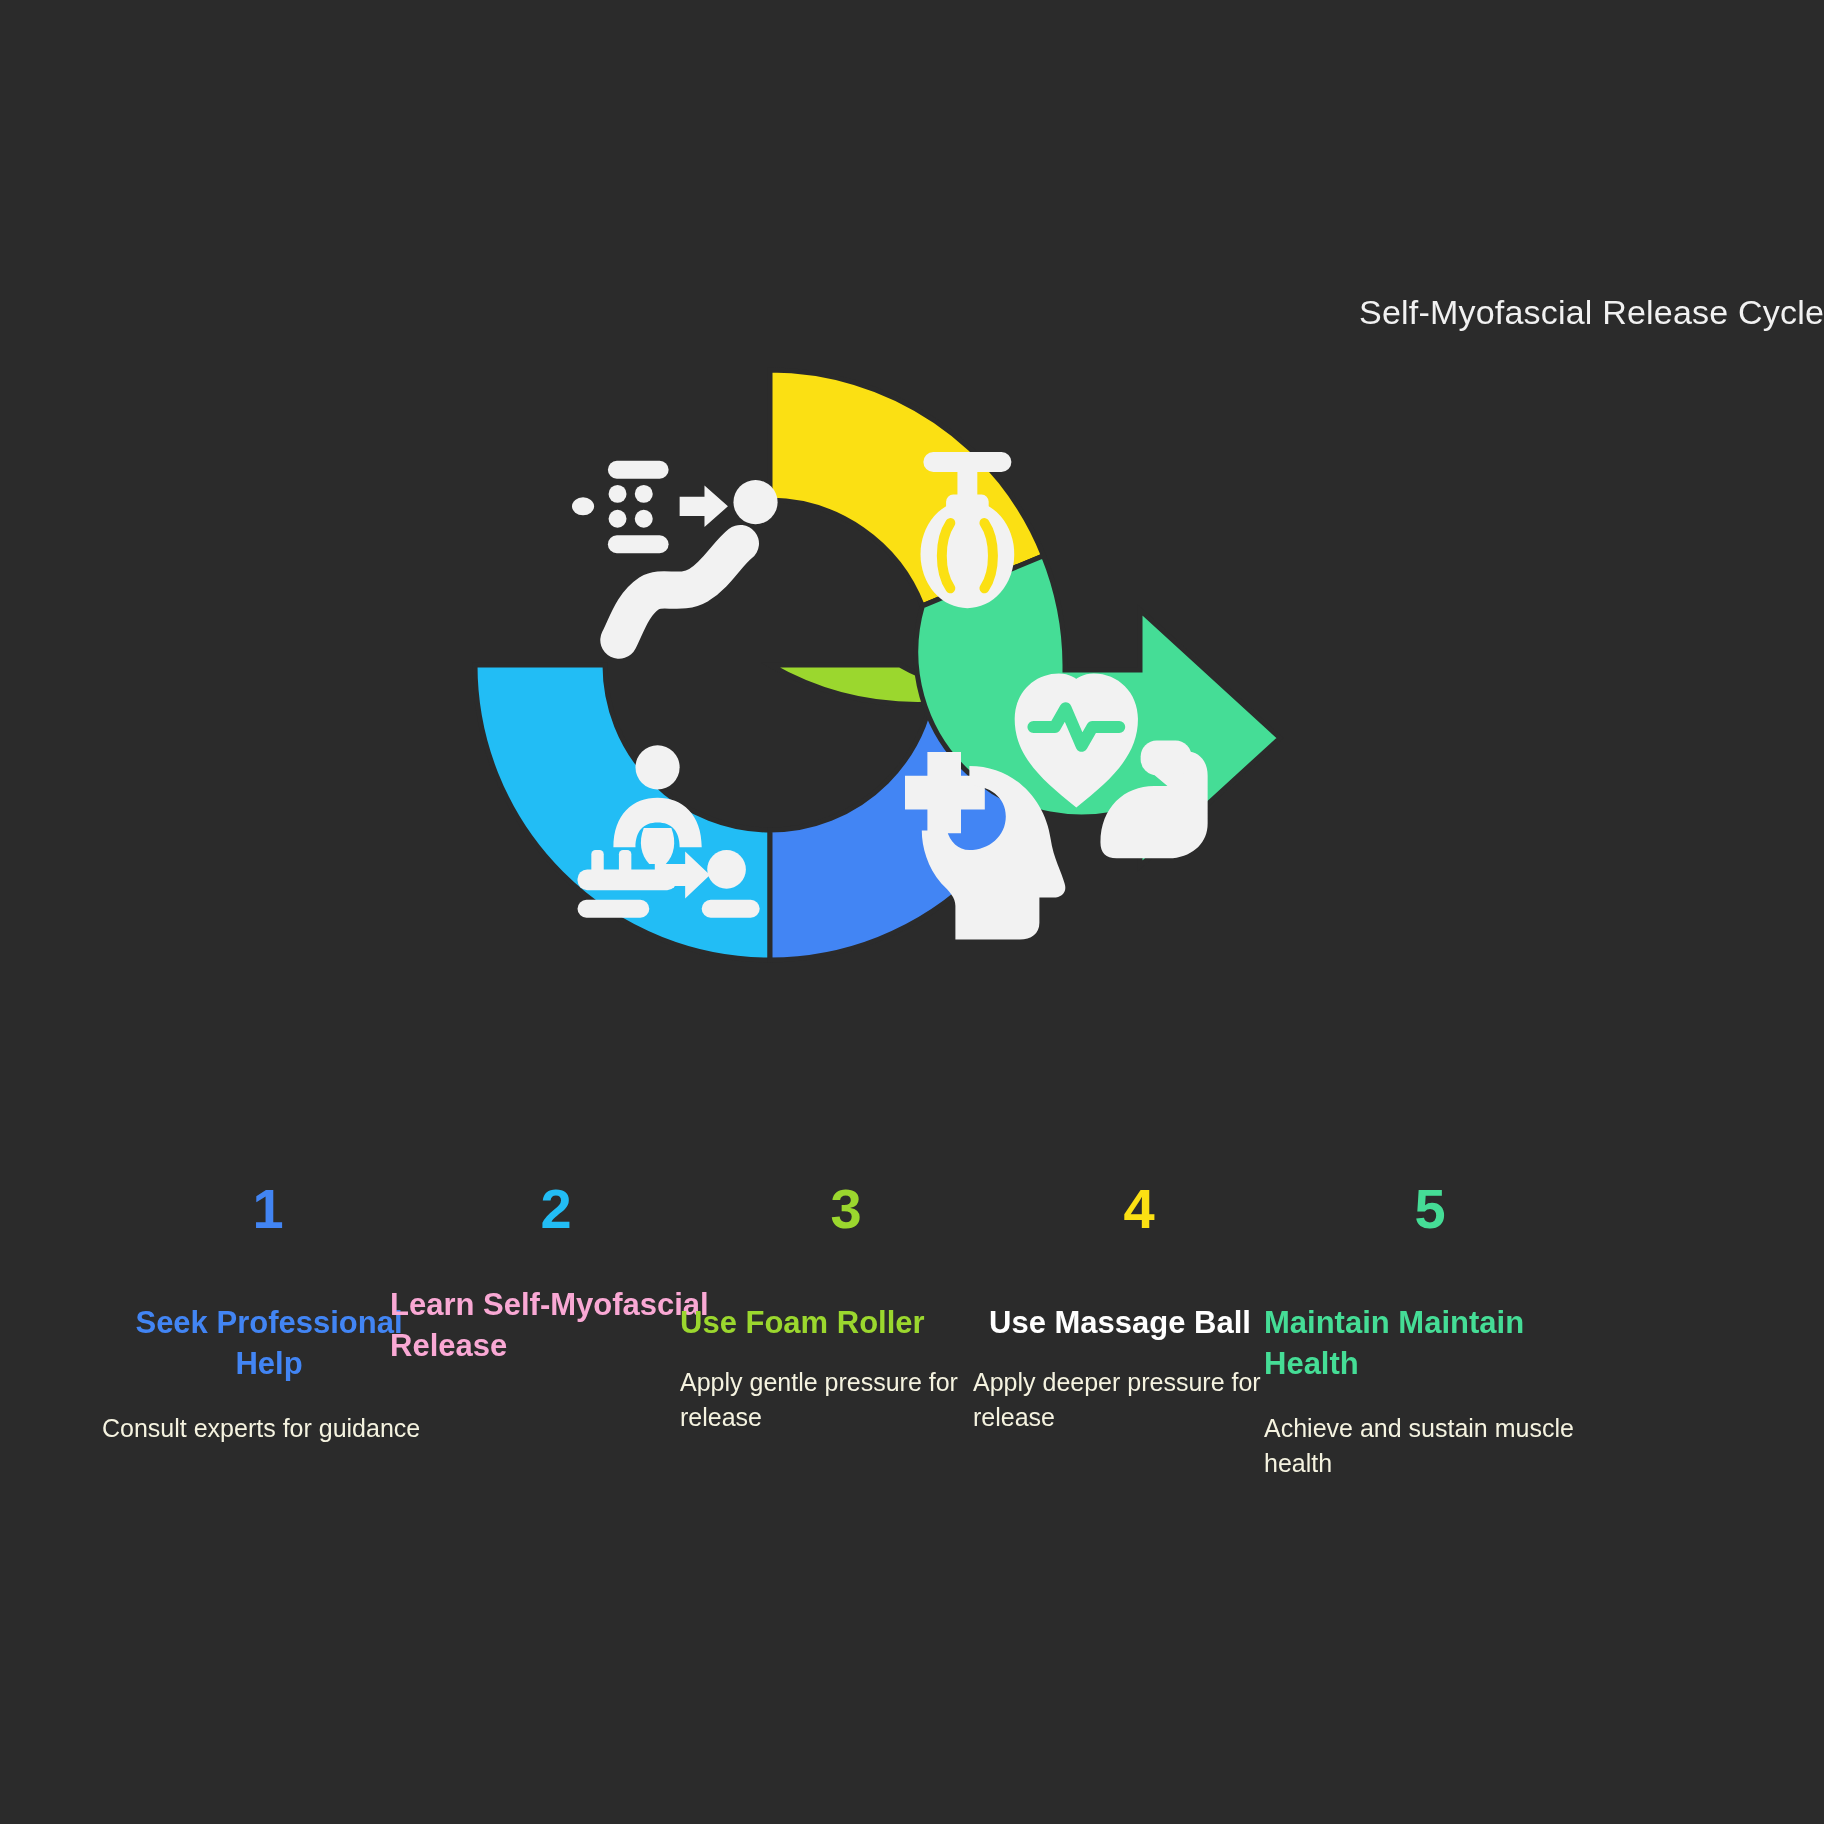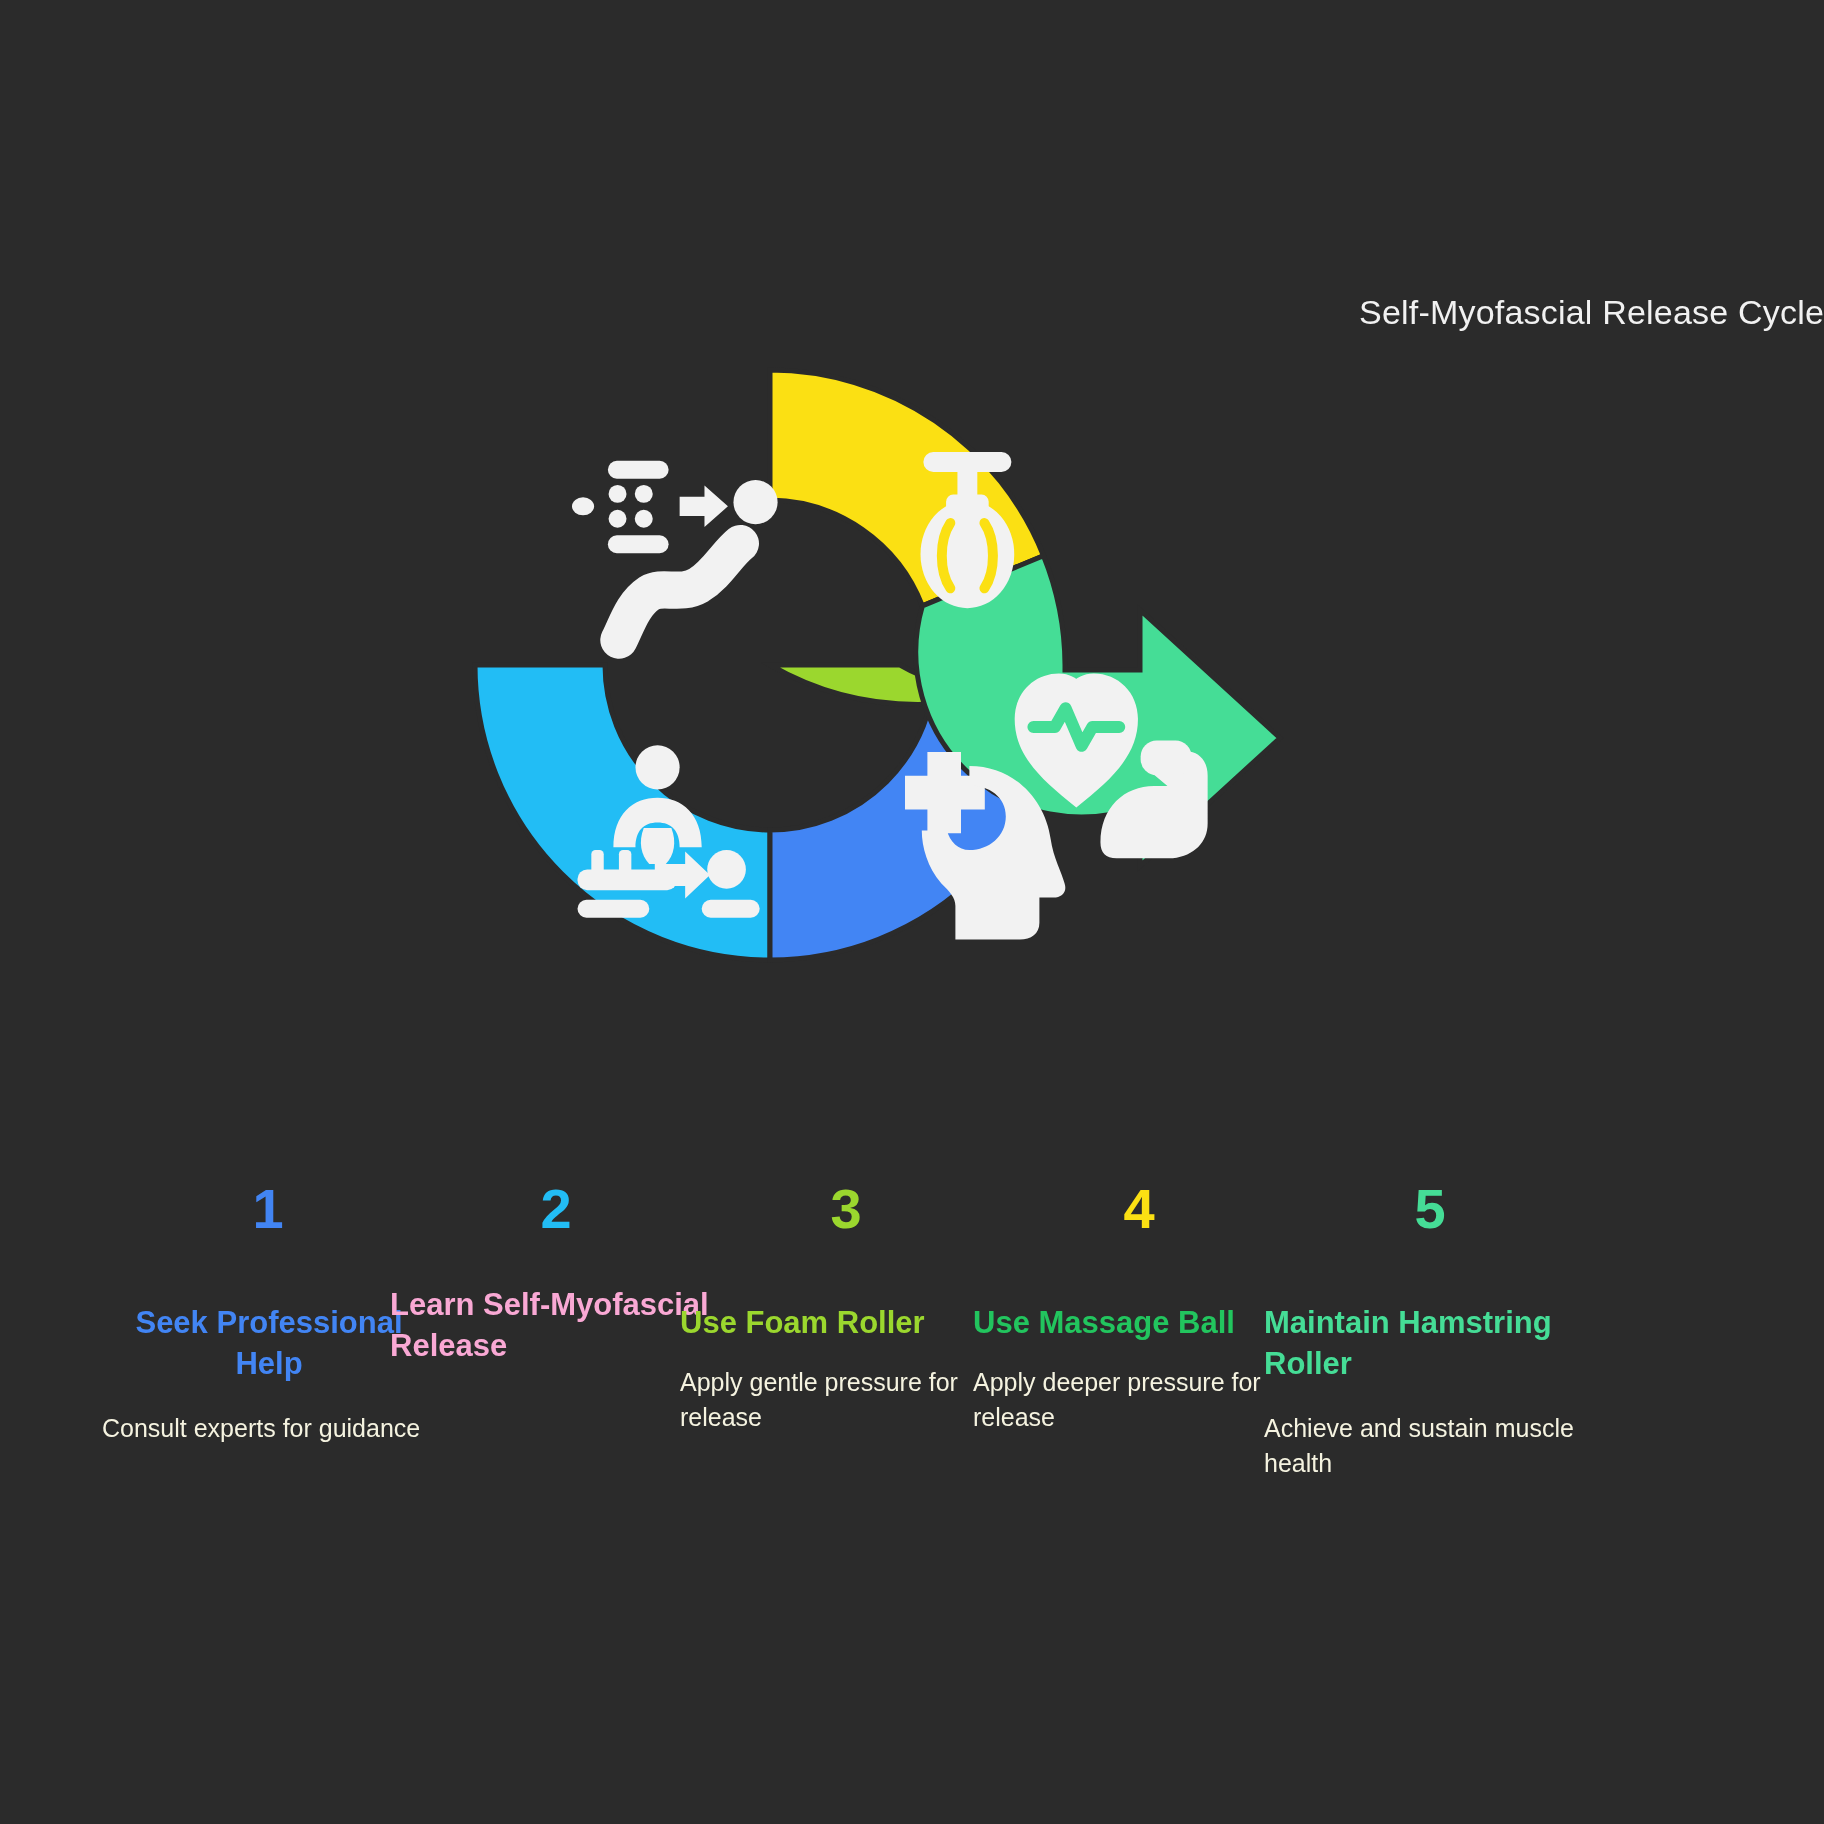--- a/index.html
+++ b/index.html
@@ -194,23 +194,23 @@
   </div>
 
   <div class="step">
     <div class="step-number" style="color: rgb(155, 215, 46);">3</div>
     <div class="step-title" style="color: rgb(155, 215, 46);">Use Foam Roller</div>
     <div class="step-desc tight">Apply gentle pressure for release</div>
   </div>
 
   <div class="step">
     <div class="step-number" style="color: rgb(251, 224, 19);">4</div>
-    <div class="step-title" style="color: #22c55e;">Use Massage Ball</div>
+    <div class="step-title" style="color: #ffffff; margin-left: 16px;">Use Massage Ball</div>
     <div class="step-desc tight">Apply deeper pressure for release</div>
   </div>
 
   <div class="step">
     <div class="step-number" style="color: rgb(69, 221, 150);">5</div>
-    <div class="step-title" style="color: rgb(69, 221, 150);">Maintain Hamstring Roller</div>
+    <div class="step-title" style="color: rgb(69, 221, 150);">Maintain Maintain Health</div>
     <div class="step-desc">Achieve and sustain muscle health</div>
   </div>
 
 </div>
 
 </body></html>

